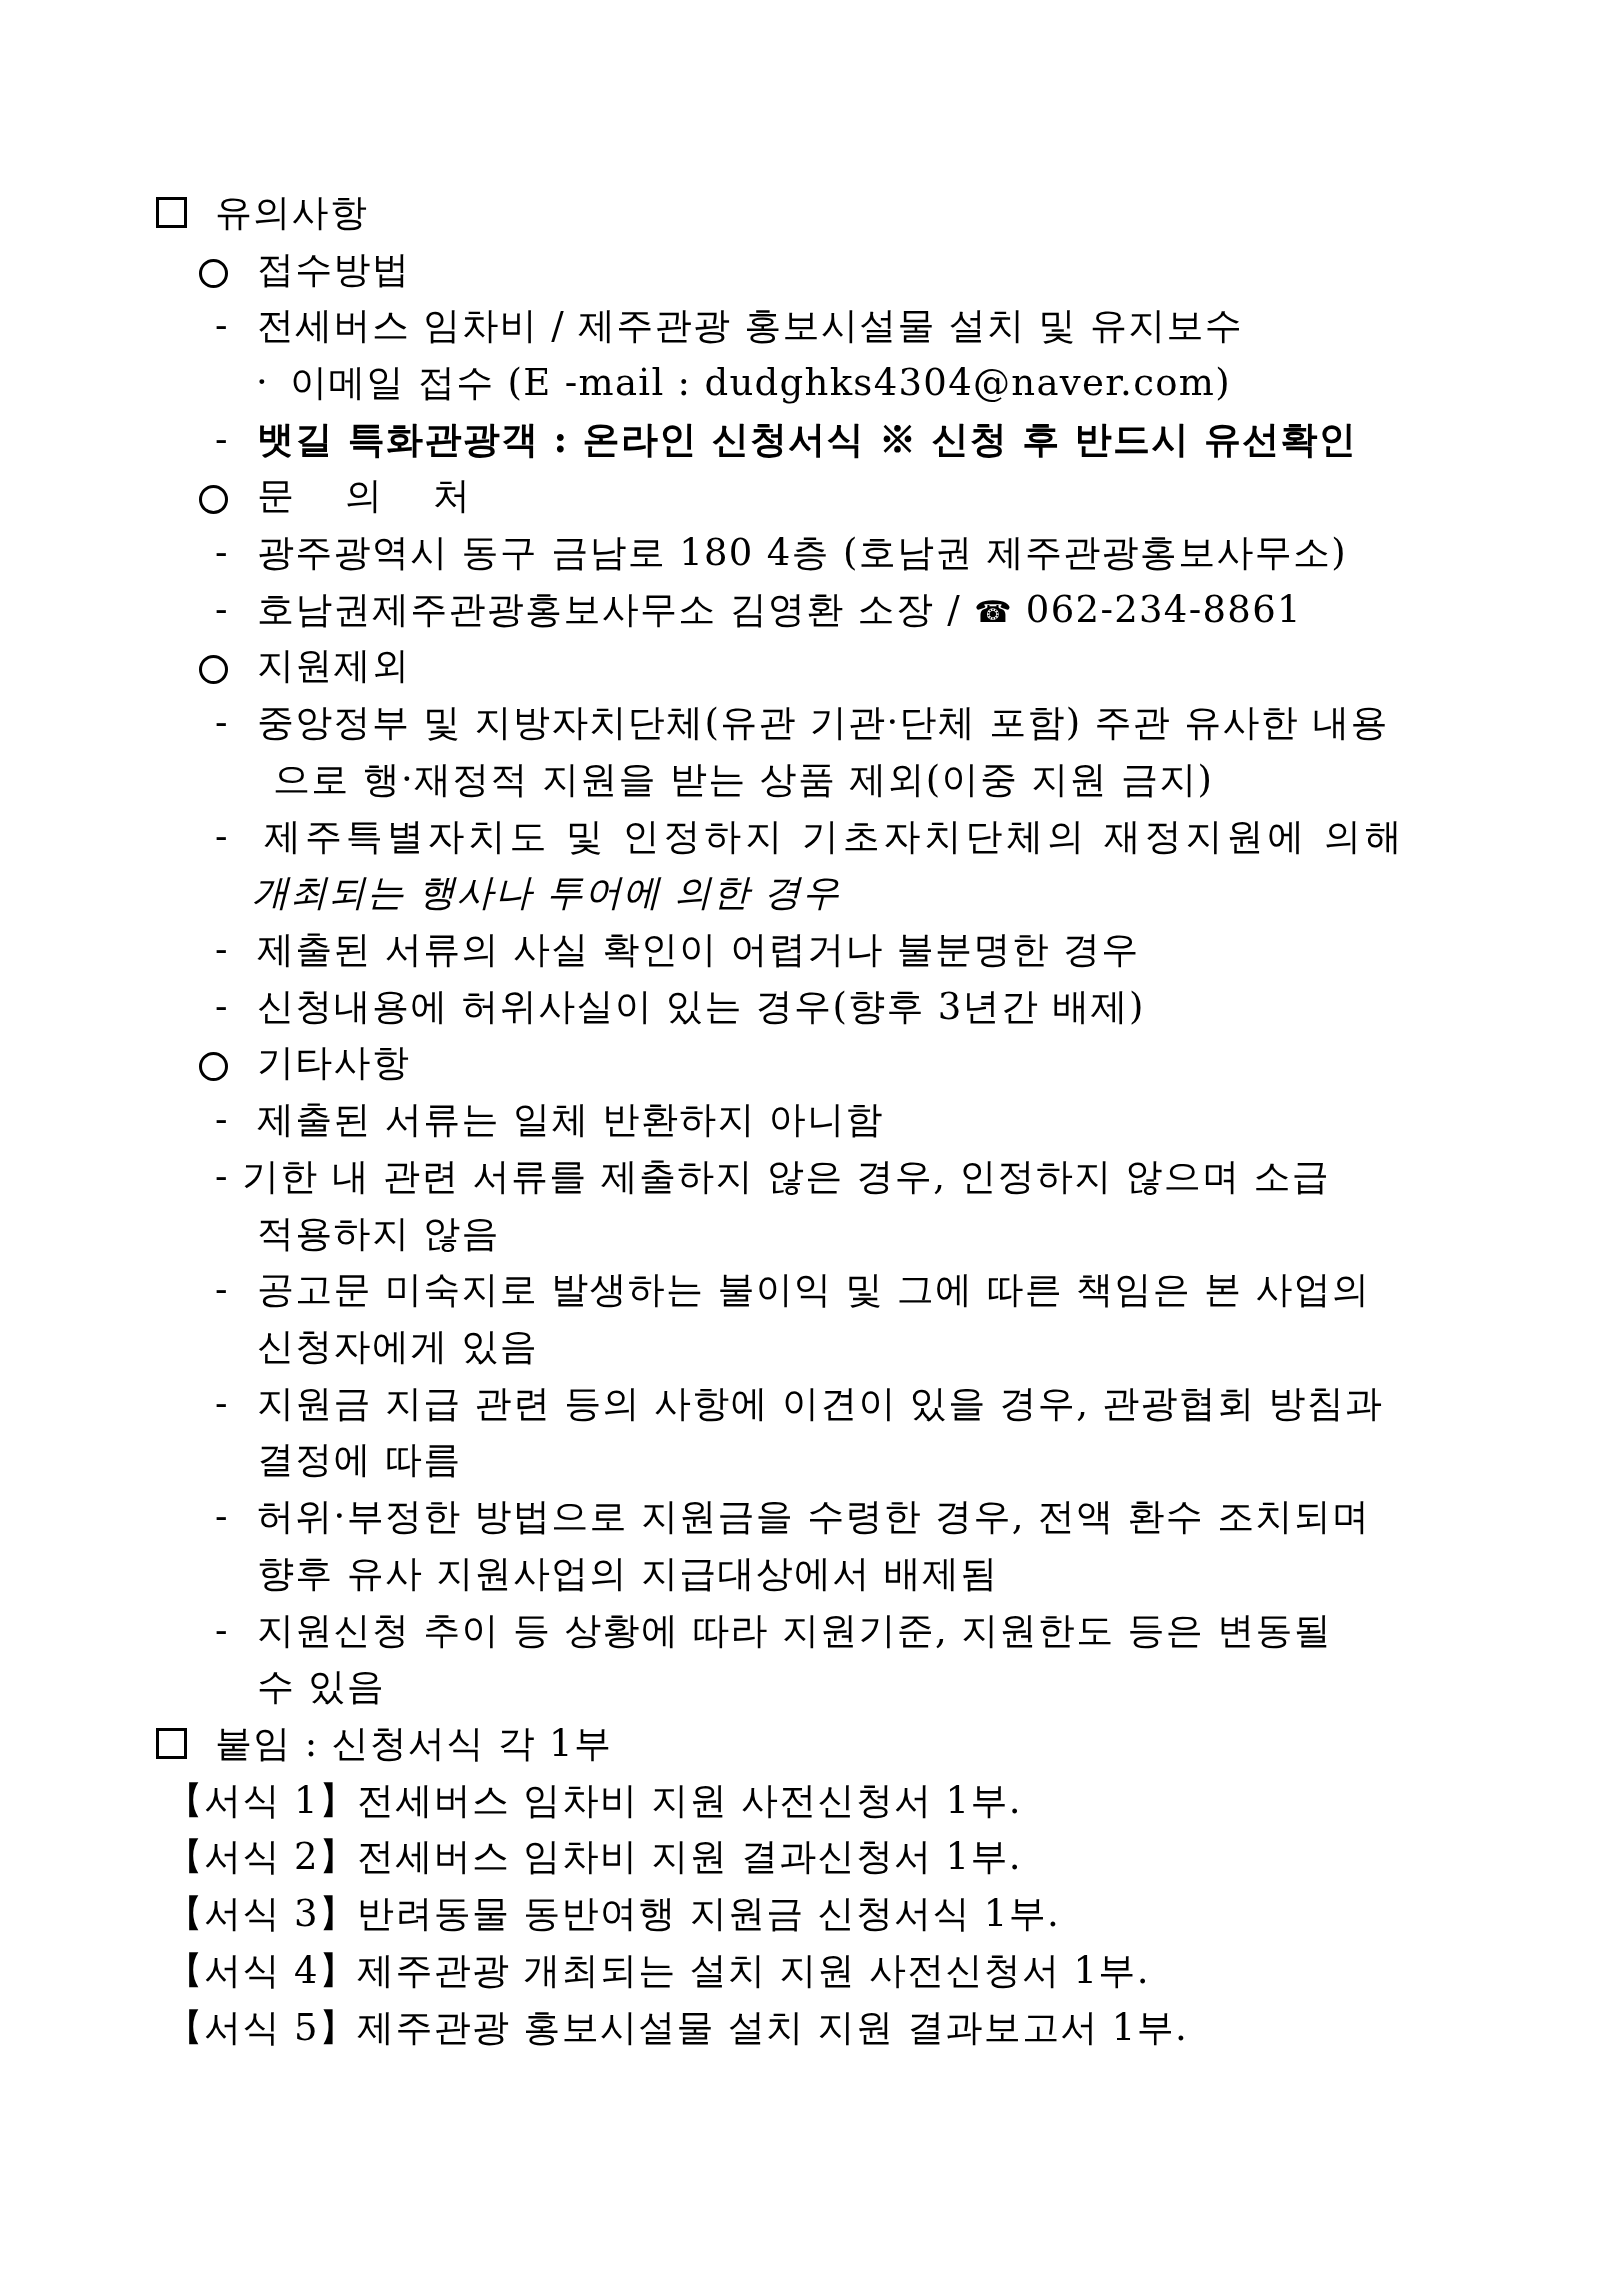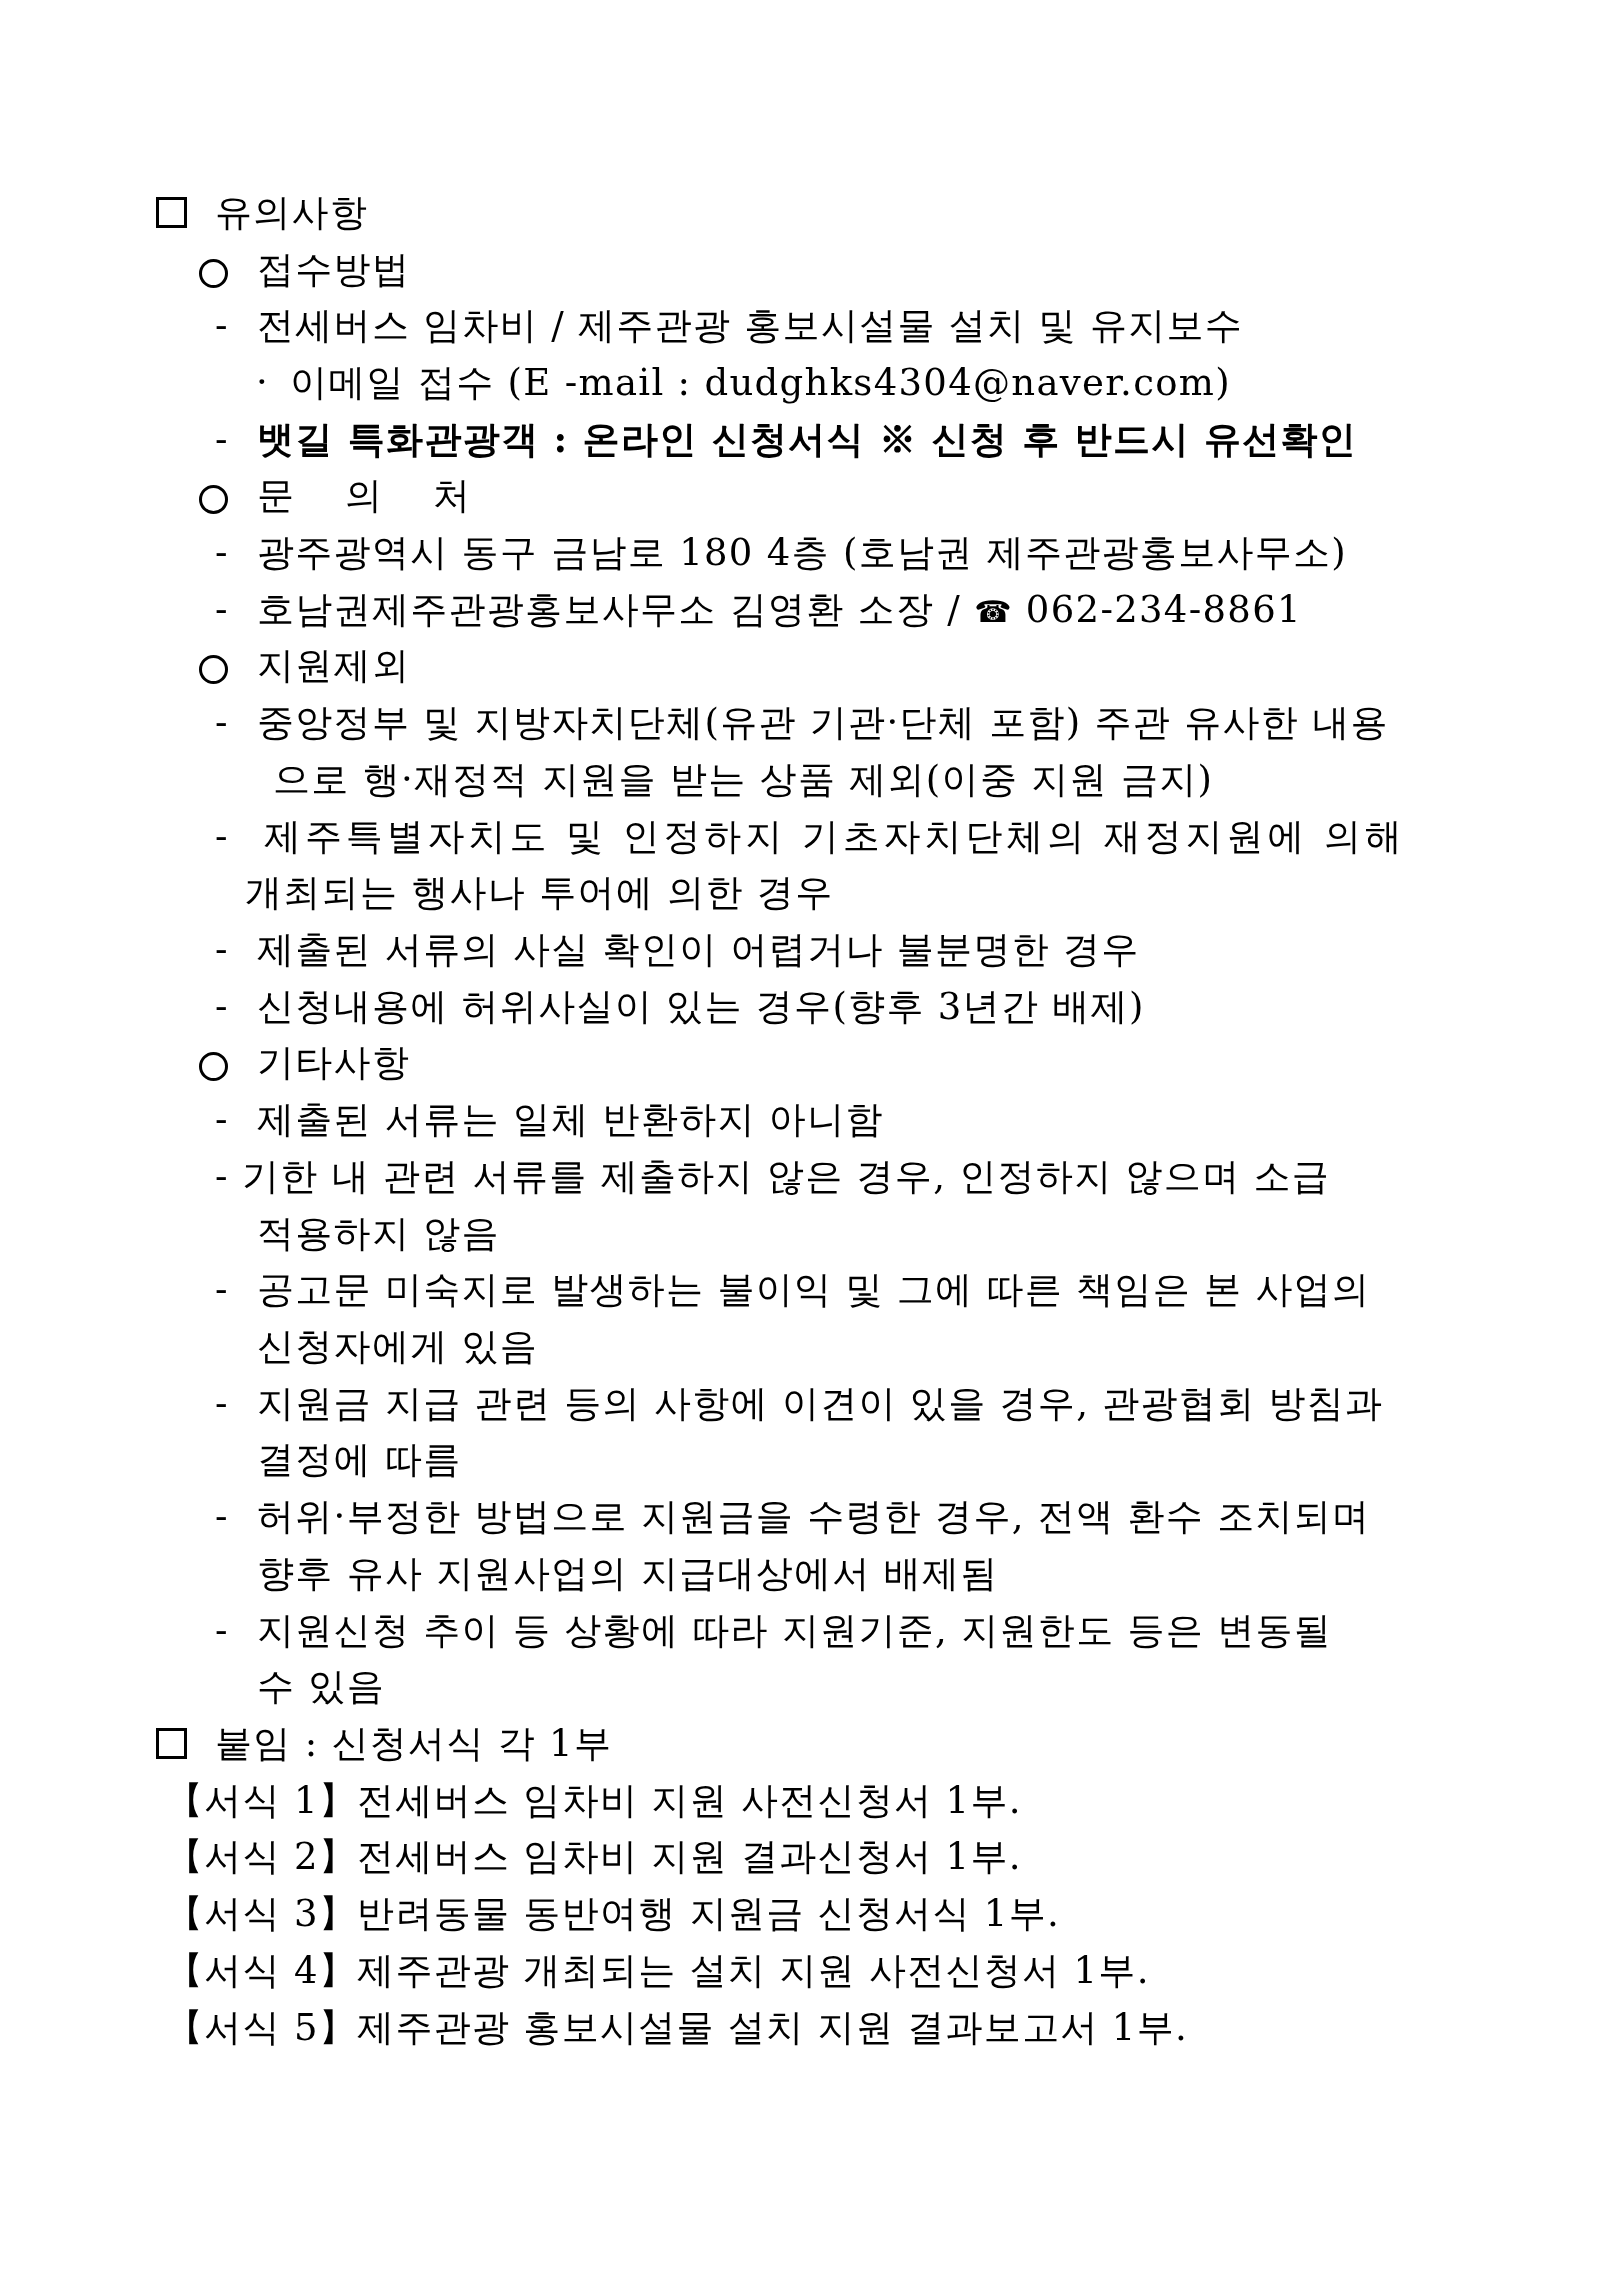--- a/index.html
+++ b/index.html
@@ -79,21 +79,21 @@
     <span class="txt" style="left:257px;">중앙정부 및 지방자치단체(유관 기관·단체 포함) 주관 유사한 내용</span>
   </div>
   <div class="line" style="top:751px;">
     <span class="txt" style="left:257px;margin-left:16px;">으로 행·재정적 지원을 받는 상품 제외(이중 지원 금지)</span>
   </div>
   <div class="line" style="top:808px;">
     <span class="dash" style="left:215px;">-</span>
     <span class="txt" style="left:264px; letter-spacing:3.9px;">제주특별자치도 및 인정하지 기초자치단체의 재정지원에 의해</span>
   </div>
   <div class="line" style="top:864px;">
-    <span class="txt" style="left:245px;">개최되는 행사나 투어에 의한 경우</span>
+    <span class="txt" style="left:252px;font-style:italic;">개최되는 행사나 투어에 의한 경우</span>
   </div>
   <div class="line" style="top:921px;">
     <span class="dash" style="left:215px;">-</span>
     <span class="txt" style="left:257px;">제출된 서류의 사실 확인이 어렵거나 불분명한 경우</span>
   </div>
   <div class="line" style="top:978px;">
     <span class="dash" style="left:215px;">-</span>
     <span class="txt" style="left:257px;">신청내용에 허위사실이 있는 경우(향후 3년간 배제)</span>
   </div>
 

